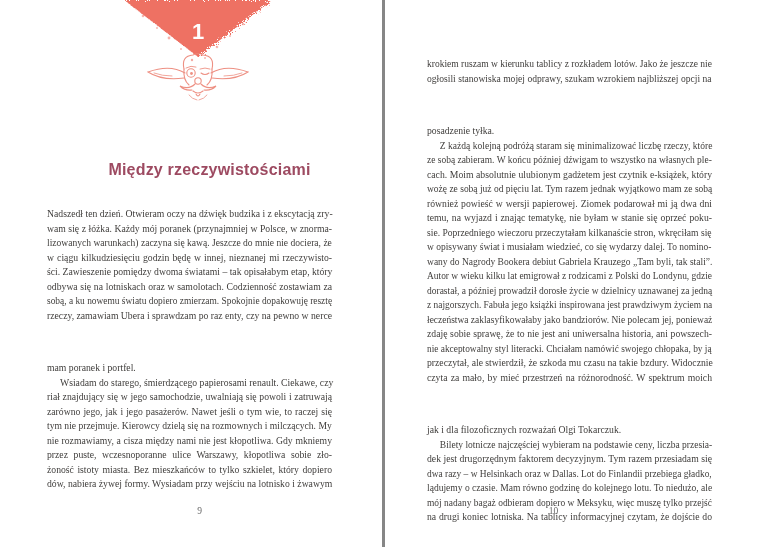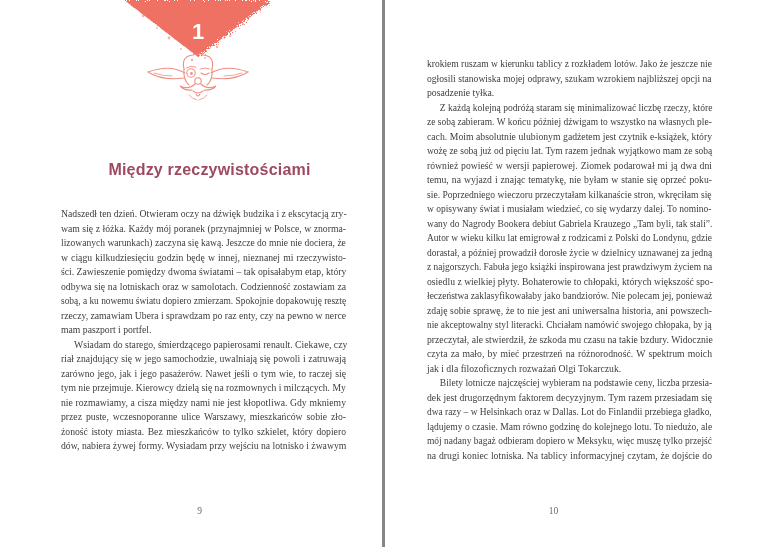--- a/index.html
+++ b/index.html
@@ -11,28 +11,28 @@
   .page{position:absolute;top:0;height:547px;}
   .page-left{left:0;width:382px;}
   .page-right{left:385px;width:383px;}
   .ornament{position:absolute;left:113px;top:0;width:170px;height:112px;}
   .chapter-title{
     position:absolute;left:67px;top:161px;width:285px;margin:0;text-align:center;
     font-family:"Liberation Sans", sans-serif;font-weight:700;font-size:16px;
     color:var(--title-color,#9d4a61);letter-spacing:.2px;
   }
   .textblock{position:absolute;width:285px;font-size:9.7px;}
-  .tb-left{left:61px;top:207px;}
+  .tb-left{left:47px;top:207px;}
   .tb-right{left:42px;top:57px;}
   .para{margin:0;padding:0;}
   .line{
     height:14.5px;line-height:14.5px;white-space:nowrap;overflow:visible;
     text-align:justify;text-align-last:justify;text-justify:inter-word;
   }
-  .line.short{text-align-last:left;}
+  .line.short{text-align-last:left;margin-top:38px;}
   .line.ind{text-indent:13px;}
   .page-number{
     position:absolute;top:506px;width:285px;text-align:center;
     font-size:9.5px;color:var(--pagenum-color,#6b6b6b);
   }
   .pn-left{left:57px;}
   .pn-right{left:26px;}
 </style>
 </head>
 <body>
@@ -99,29 +99,29 @@
     <div class="textblock tb-left">
         <div class="para">
           <div class="line">Nadszedł ten dzień. Otwieram oczy na dźwięk budzika i z ekscytacją zry-</div>
           <div class="line">wam się z łóżka. Każdy mój poranek (przynajmniej w Polsce, w znorma-</div>
           <div class="line" style="transform-origin: left center; transform: scaleX(0.986159);">lizowanych warunkach) zaczyna się kawą. Jeszcze do mnie nie dociera, że</div>
           <div class="line">w ciągu kilkudziesięciu godzin będę w innej, nieznanej mi rzeczywisto-</div>
           <div class="line">ści. Zawieszenie pomiędzy dwoma światami – tak opisałabym etap, który</div>
           <div class="line">odbywa się na lotniskach oraz w samolotach. Codzienność zostawiam za</div>
           <div class="line" style="transform-origin: left center; transform: scaleX(0.969388);">sobą, a ku nowemu światu dopiero zmierzam. Spokojnie dopakowuję resztę</div>
           <div class="line">rzeczy, zamawiam Ubera i sprawdzam po raz enty, czy na pewno w nerce</div>
-          <div class="line short">mam paszport i portfel.</div>
+          <div class="line short">mam poranek i portfel.</div>
         </div>
         <div class="para">
           <div class="line ind">Wsiadam do starego, śmierdzącego papierosami renault. Ciekawe, czy</div>
           <div class="line">riał znajdujący się w jego samochodzie, uwalniają się powoli i zatruwają</div>
           <div class="line">zarówno jego, jak i jego pasażerów. Nawet jeśli o tym wie, to raczej się</div>
           <div class="line" style="transform-origin: left center; transform: scaleX(0.993031);">tym nie przejmuje. Kierowcy dzielą się na rozmownych i milczących. My</div>
           <div class="line">nie rozmawiamy, a cisza między nami nie jest kłopotliwa. Gdy mkniemy</div>
-          <div class="line">przez puste, wczesnoporanne ulice Warszawy, mieszkańców sobie zło-</div>
+          <div class="line">przez puste, wczesnoporanne ulice Warszawy, kłopotliwa sobie zło-</div>
           <div class="line">żoność istoty miasta. Bez mieszkańców to tylko szkielet, który dopiero</div>
           <div class="line">dów, nabiera żywej formy. Wysiadam przy wejściu na lotnisko i żwawym</div>
         </div>
       </div>
 
     <div class="page-number pn-left">9</div>
   </div>
 
   <div class="divider"></div>
 
@@ -138,21 +138,20 @@
           <div class="line">cach. Moim absolutnie ulubionym gadżetem jest czytnik e-książek, który</div>
           <div class="line" style="transform-origin: left center; transform: scaleX(0.979381);">wożę ze sobą już od pięciu lat. Tym razem jednak wyjątkowo mam ze sobą</div>
           <div class="line">również powieść w wersji papierowej. Ziomek podarował mi ją dwa dni</div>
           <div class="line">temu, na wyjazd i znając tematykę, nie byłam w stanie się oprzeć poku-</div>
           <div class="line" style="transform-origin: left center; transform: scaleX(0.989583);">sie. Poprzedniego wieczoru przeczytałam kilkanaście stron, wkręciłam się</div>
           <div class="line" style="transform-origin: left center; transform: scaleX(0.979381);">w opisywany świat i musiałam wiedzieć, co się wydarzy dalej. To nomino-</div>
           <div class="line" style="transform-origin: left center; transform: scaleX(0.982759);">wany do Nagrody Bookera debiut Gabriela Krauzego „Tam byli, tak stali”.</div>
           <div class="line" style="transform-origin: left center; transform: scaleX(0.972696);">Autor w wieku kilku lat emigrował z rodzicami z Polski do Londynu, gdzie</div>
           <div class="line" style="transform-origin: left center; transform: scaleX(0.979381);">dorastał, a później prowadził dorosłe życie w dzielnicy uznawanej za jedną</div>
           <div class="line" style="transform-origin: left center; transform: scaleX(0.969388);">z najgorszych. Fabuła jego książki inspirowana jest prawdziwym życiem na</div>
-          <div class="line">osiedlu z wielkiej płyty. Bohaterowie to chłopaki, których większość spo-</div>
           <div class="line" style="transform-origin: left center; transform: scaleX(0.976027);">łeczeństwa zaklasyfikowałaby jako bandziorów. Nie polecam jej, ponieważ</div>
           <div class="line">zdaję sobie sprawę, że to nie jest ani uniwersalna historia, ani powszech-</div>
           <div class="line" style="transform-origin: left center; transform: scaleX(0.966102);">nie akceptowalny styl literacki. Chciałam namówić swojego chłopaka, by ją</div>
           <div class="line">przeczytał, ale stwierdził, że szkoda mu czasu na takie bzdury. Widocznie</div>
           <div class="line">czyta za mało, by mieć przestrzeń na różnorodność. W spektrum moich</div>
           <div class="line short">jak i dla filozoficznych rozważań Olgi Tokarczuk.</div>
         </div>
         <div class="para">
           <div class="line ind" style="transform-origin: left center; transform: scaleX(0.982759);">Bilety lotnicze najczęściej wybieram na podstawie ceny, liczba przesia-</div>
           <div class="line">dek jest drugorzędnym faktorem decyzyjnym. Tym razem przesiadam się</div>

